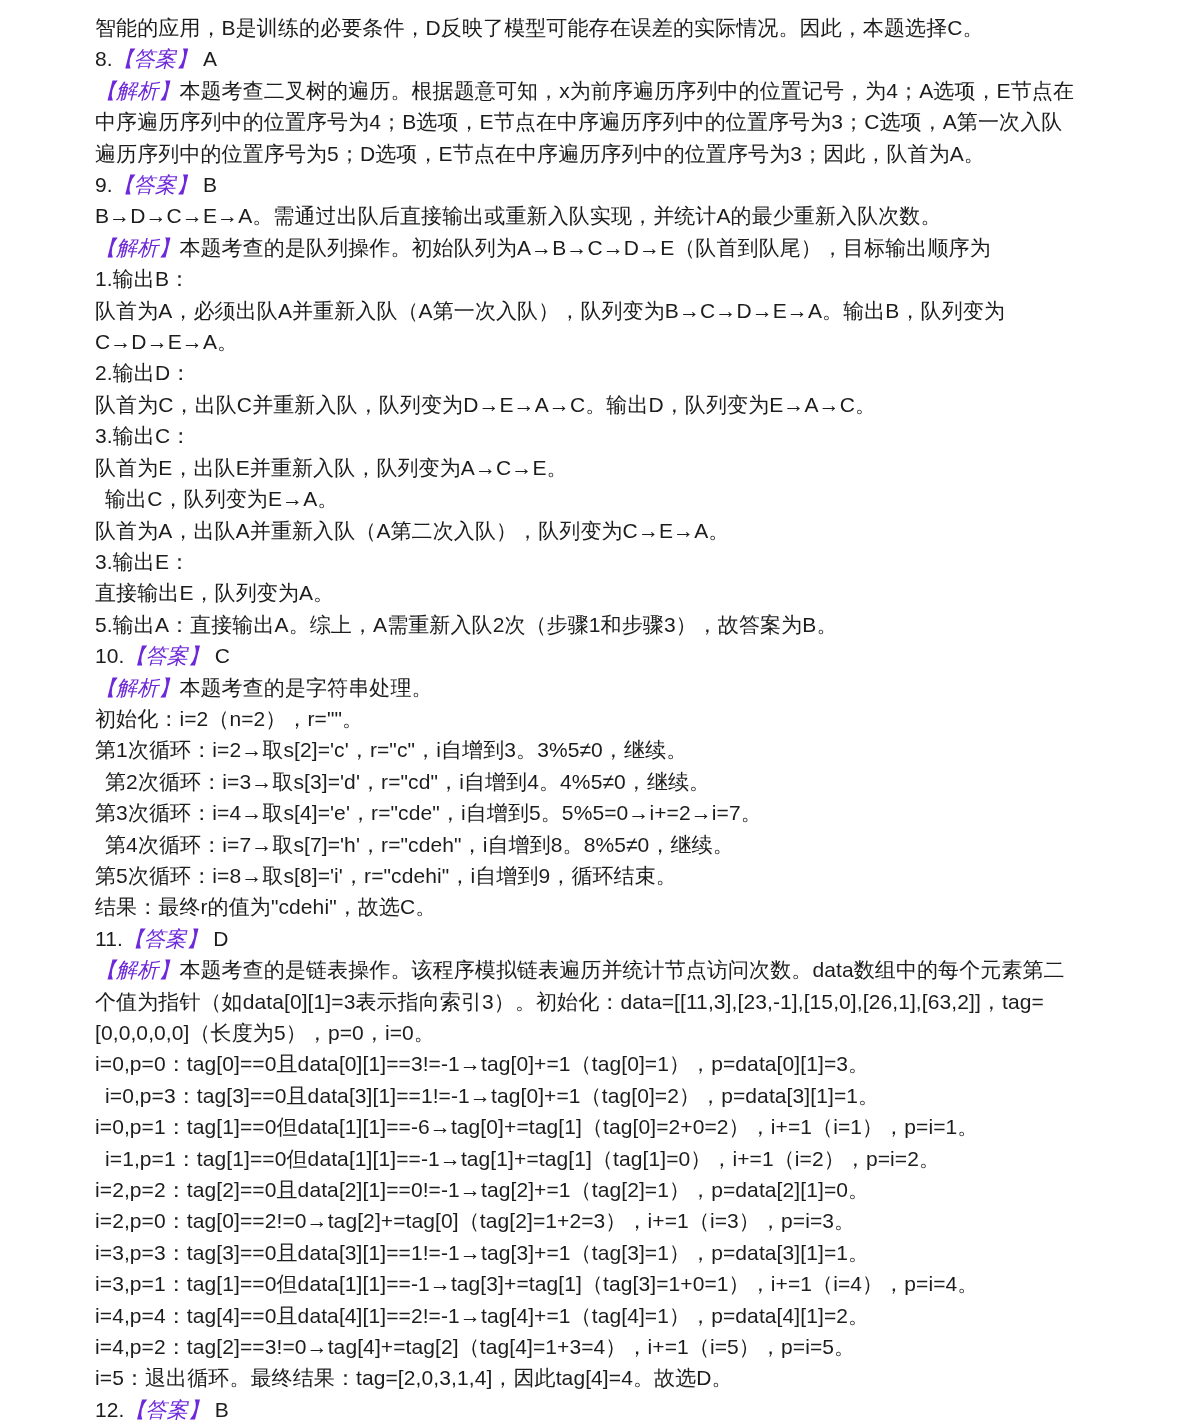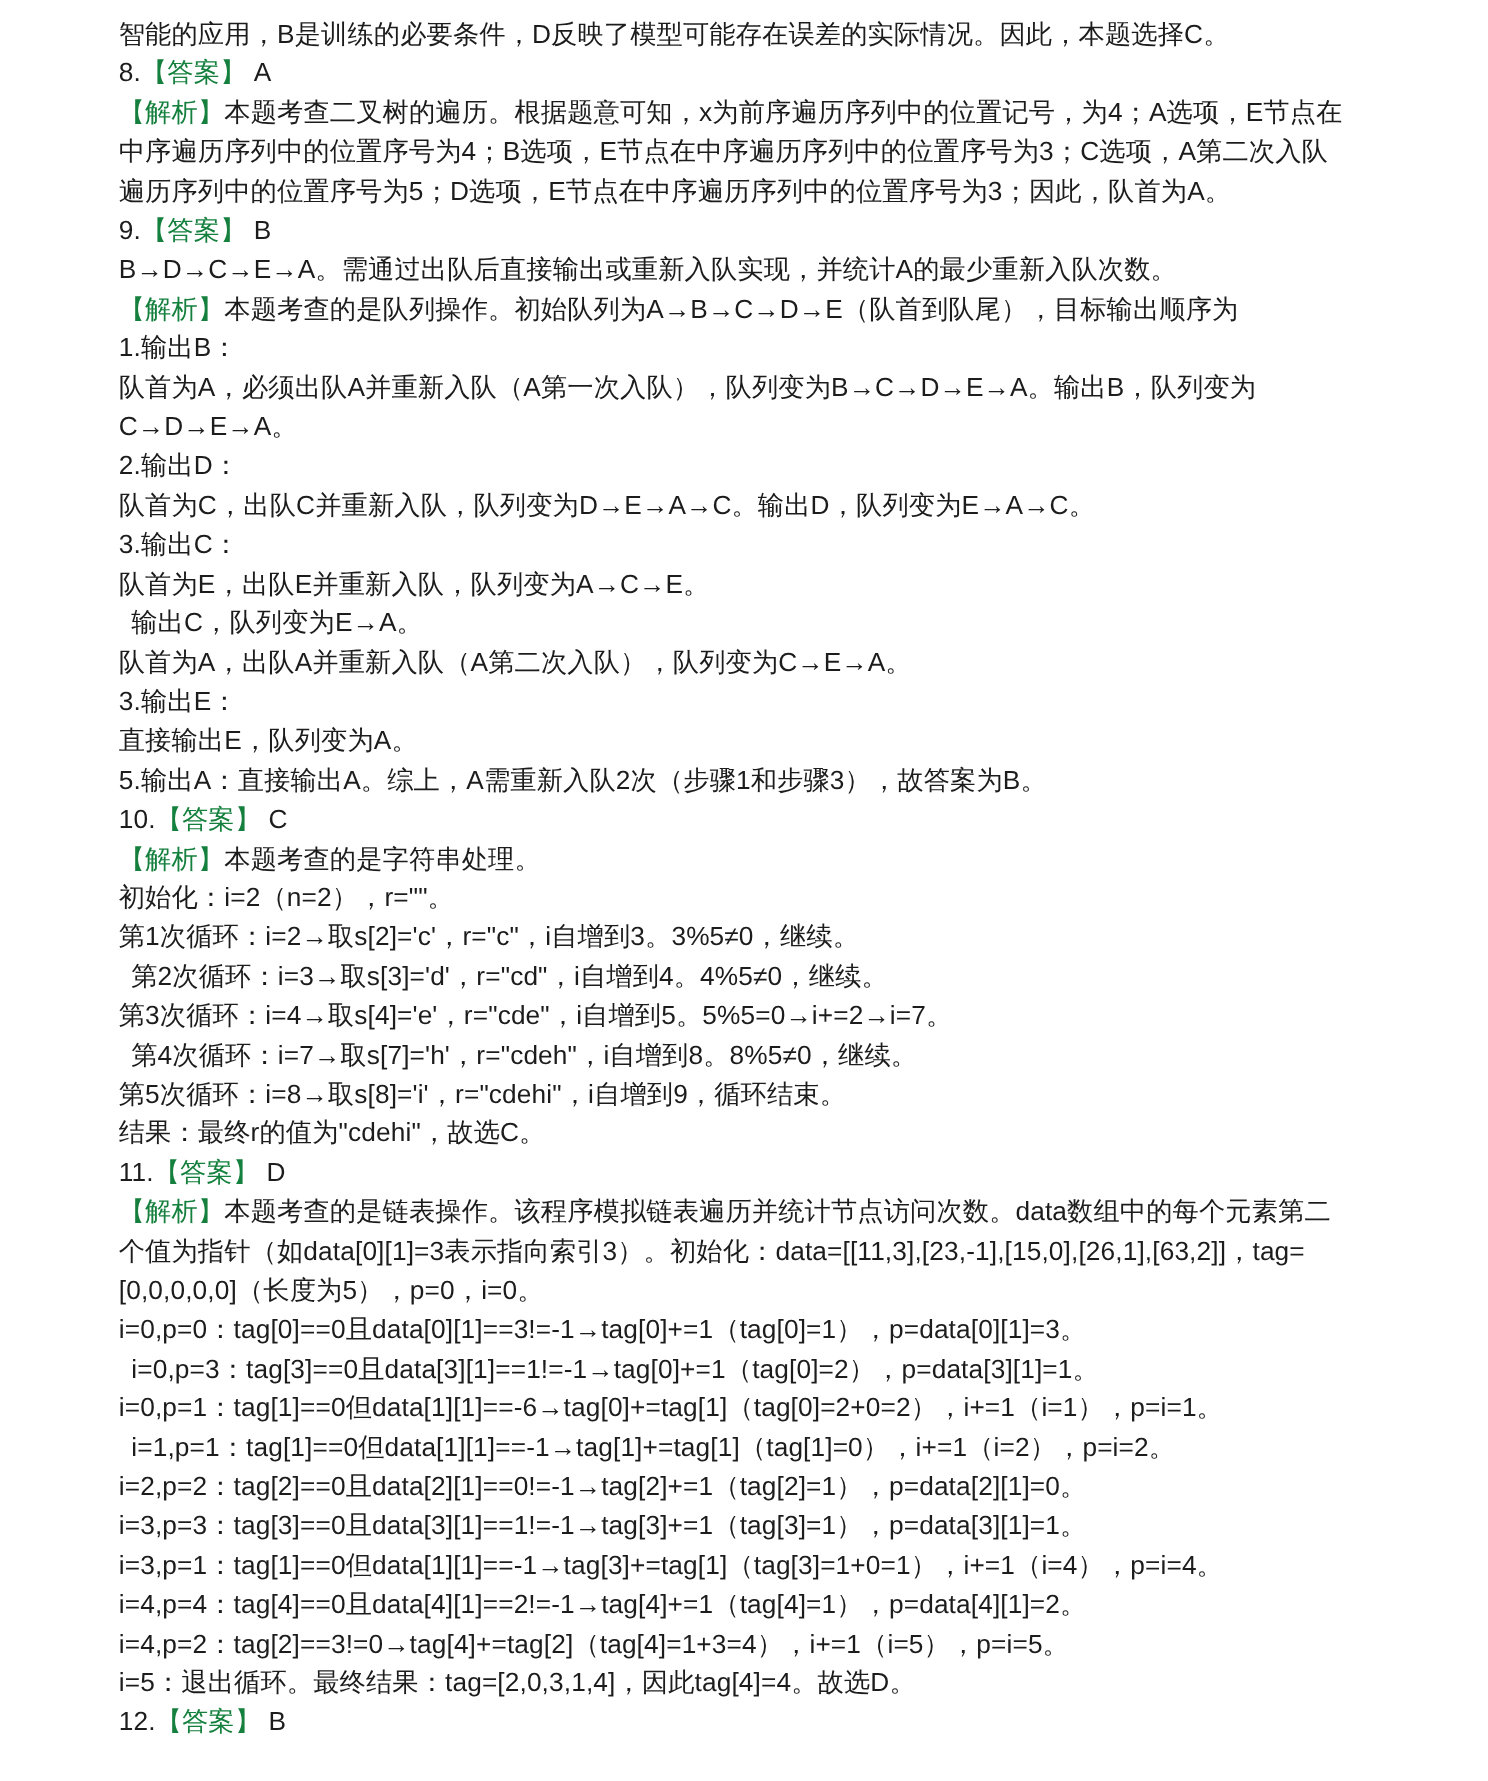--- a/index.html
+++ b/index.html
@@ -22,31 +22,31 @@
     margin: 0;
     padding: 0;
     font-size: 21px;
     line-height: 31.4px;
     color: #1c1c1c;
     white-space: nowrap;
     letter-spacing: 0.1px;
   }
   .line.indent { padding-left: 10px; }
   .seg { display: inline; }
-  .seg.red { color: #15803d; }
+  .seg.red { color: #6d28d9; font-style: italic; }
 </style>
 </head>
 <body>
 
 <main class="page">
   <div id="doc-lines">
       <p class="line"><span class="seg">智能的应用，B是训练的必要条件，D反映了模型可能存在误差的实际情况。因此，本题选择C。</span></p>
       <p class="line"><span class="seg">8.</span><span class="seg red">【答案】</span><span class="seg"> A</span></p>
       <p class="line"><span class="seg red">【解析】</span><span class="seg">本题考查二叉树的遍历。根据题意可知，x为前序遍历序列中的位置记号，为4；A选项，E节点在</span></p>
-      <p class="line"><span class="seg">中序遍历序列中的位置序号为4；B选项，E节点在中序遍历序列中的位置序号为3；C选项，A第二次入队</span></p>
+      <p class="line"><span class="seg">中序遍历序列中的位置序号为4；B选项，E节点在中序遍历序列中的位置序号为3；C选项，A第一次入队</span></p>
       <p class="line"><span class="seg">遍历序列中的位置序号为5；D选项，E节点在中序遍历序列中的位置序号为3；因此，队首为A。</span></p>
       <p class="line"><span class="seg">9.</span><span class="seg red">【答案】</span><span class="seg"> B</span></p>
       <p class="line"><span class="seg">B→D→C→E→A。需通过出队后直接输出或重新入队实现，并统计A的最少重新入队次数。</span></p>
       <p class="line"><span class="seg red">【解析】</span><span class="seg">本题考查的是队列操作。初始队列为A→B→C→D→E（队首到队尾），目标输出顺序为</span></p>
       <p class="line"><span class="seg">1.输出B：</span></p>
       <p class="line"><span class="seg">队首为A，必须出队A并重新入队（A第一次入队），队列变为B→C→D→E→A。输出B，队列变为</span></p>
       <p class="line"><span class="seg">C→D→E→A。</span></p>
       <p class="line"><span class="seg">2.输出D：</span></p>
       <p class="line"><span class="seg">队首为C，出队C并重新入队，队列变为D→E→A→C。输出D，队列变为E→A→C。</span></p>
       <p class="line"><span class="seg">3.输出C：</span></p>
@@ -67,20 +67,21 @@
       <p class="line"><span class="seg">结果：最终r的值为"cdehi"，故选C。</span></p>
       <p class="line"><span class="seg">11.</span><span class="seg red">【答案】</span><span class="seg"> D</span></p>
       <p class="line"><span class="seg red">【解析】</span><span class="seg">本题考查的是链表操作。该程序模拟链表遍历并统计节点访问次数。data数组中的每个元素第二</span></p>
       <p class="line"><span class="seg">个值为指针（如data[0][1]=3表示指向索引3）。初始化：data=[[11,3],[23,-1],[15,0],[26,1],[63,2]]，tag=</span></p>
       <p class="line"><span class="seg">[0,0,0,0,0]（长度为5），p=0，i=0。</span></p>
       <p class="line"><span class="seg">i=0,p=0：tag[0]==0且data[0][1]==3!=-1→tag[0]+=1（tag[0]=1），p=data[0][1]=3。</span></p>
       <p class="line indent"><span class="seg">i=0,p=3：tag[3]==0且data[3][1]==1!=-1→tag[0]+=1（tag[0]=2），p=data[3][1]=1。</span></p>
       <p class="line"><span class="seg">i=0,p=1：tag[1]==0但data[1][1]==-6→tag[0]+=tag[1]（tag[0]=2+0=2），i+=1（i=1），p=i=1。</span></p>
       <p class="line indent"><span class="seg">i=1,p=1：tag[1]==0但data[1][1]==-1→tag[1]+=tag[1]（tag[1]=0），i+=1（i=2），p=i=2。</span></p>
       <p class="line"><span class="seg">i=2,p=2：tag[2]==0且data[2][1]==0!=-1→tag[2]+=1（tag[2]=1），p=data[2][1]=0。</span></p>
+      <p class="line"><span class="seg">i=2,p=0：tag[0]==2!=0→tag[2]+=tag[0]（tag[2]=1+2=3），i+=1（i=3），p=i=3。</span></p>
       <p class="line"><span class="seg">i=3,p=3：tag[3]==0且data[3][1]==1!=-1→tag[3]+=1（tag[3]=1），p=data[3][1]=1。</span></p>
       <p class="line"><span class="seg">i=3,p=1：tag[1]==0但data[1][1]==-1→tag[3]+=tag[1]（tag[3]=1+0=1），i+=1（i=4），p=i=4。</span></p>
       <p class="line"><span class="seg">i=4,p=4：tag[4]==0且data[4][1]==2!=-1→tag[4]+=1（tag[4]=1），p=data[4][1]=2。</span></p>
       <p class="line"><span class="seg">i=4,p=2：tag[2]==3!=0→tag[4]+=tag[2]（tag[4]=1+3=4），i+=1（i=5），p=i=5。</span></p>
       <p class="line"><span class="seg">i=5：退出循环。最终结果：tag=[2,0,3,1,4]，因此tag[4]=4。故选D。</span></p>
       <p class="line"><span class="seg">12.</span><span class="seg red">【答案】</span><span class="seg"> B</span></p>
     </div>
 </main>
 
 </body></html>

